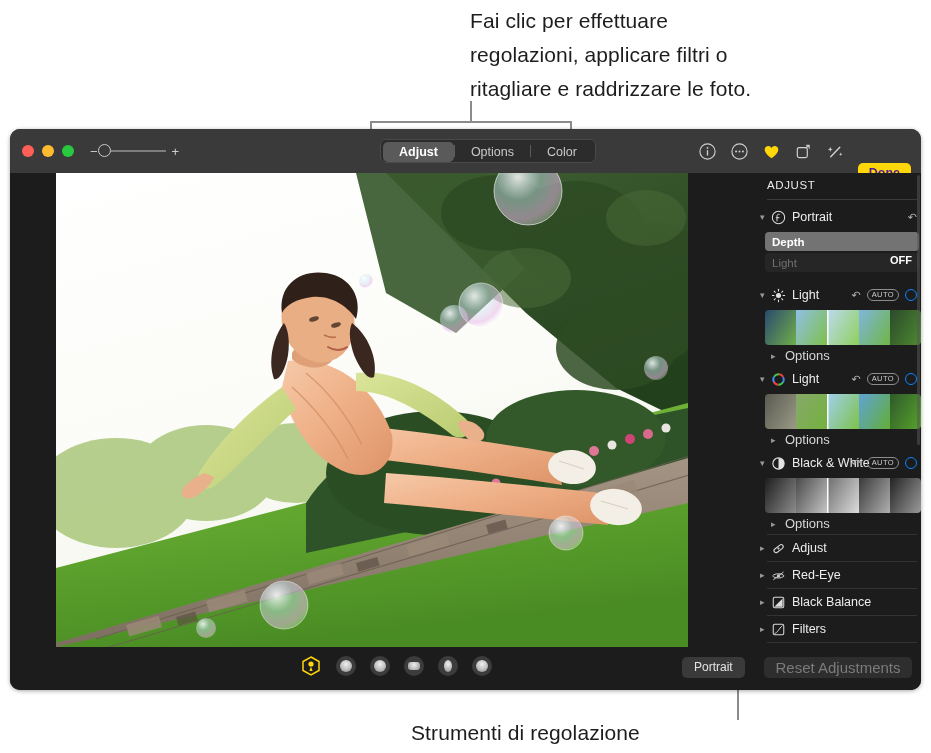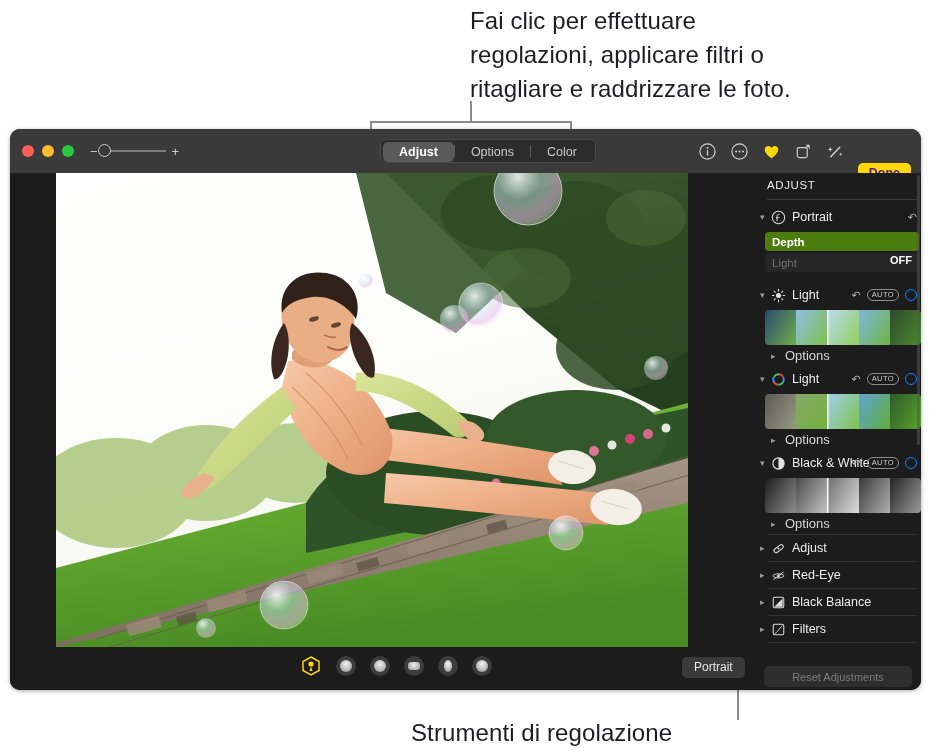--- a/index.html
+++ b/index.html
@@ -3,21 +3,21 @@
 <meta charset="utf-8">
 <style>
   html,body{margin:0;padding:0;}
   body{
     width:931px;height:753px;background:#ffffff;overflow:hidden;
     font-family:"Liberation Sans",sans-serif;position:relative;
   }
 
   
   .callout-text{
-    position:absolute;color:#1d1d1f;font-size:24px;line-height:34px;
+    position:absolute;color:#1d1d1f;font-size:21px;line-height:34px;
     letter-spacing:0.1px;white-space:pre-line;
   }
   #callout-top{left:470px;top:4px;width:420px;}
   #callout-bottom{left:411px;top:716px;}
 
   .leader{position:absolute;background:#8b8b8b;}
 
   
   #lead-top-stem{left:470px;top:101px;width:2px;height:22px;}
   #lead-top-h{left:370px;top:121px;width:202px;height:2px;}
@@ -103,22 +103,22 @@
   .fx.selected{
     background:transparent;width:22px;height:22px;
   }
   .fx.selected::after{display:none;}
 
   #portrait-btn{
     position:absolute;left:672px;top:10px;background:#3a3a3a;color:#e4e4e4;
     font-size:12px;border-radius:5px;padding:4px 12px;line-height:13px;
   }
   #reset-btn{
-    position:absolute;left:754px;top:19px;width:148px;height:21px;background:#2e2e2e;
-    color:#7b7b7b;font-size:11px;border-radius:5px;display:flex;align-items:center;
+    position:absolute;left:754px;top:10px;width:148px;height:21px;background:#2e2e2e;
+    color:#7b7b7b;font-size:15px;border-radius:5px;display:flex;align-items:center;
     justify-content:center;
   }
 
   
   #sidebar{
     position:absolute;left:739px;top:44px;width:172px;height:474px;
     background:#1c1c1c;overflow:hidden;
   }
   #adjust-title{
     position:absolute;left:18px;top:6px;color:#e8e8e8;font-size:11.5px;
@@ -158,21 +158,21 @@
   }
   .options-row .chev{font-size:9px;}
   .options-label{color:#d6d6d6;font-size:13px;margin-left:3px;}
 
   
   .prow{
     margin:2px 0 0 16px;width:154px;height:19px;border-radius:4px;
     display:flex;align-items:center;justify-content:space-between;
     padding:0 7px;box-sizing:border-box;font-size:11.5px;
   }
-  .prow.active{background:#4d7c0f;color:#ffffff;font-weight:bold;}
+  .prow.active{background:#737373;color:#ffffff;font-weight:bold;}
   .prow.dim{background:#262626;color:#707070;}
   .prow .val{font-weight:bold;font-size:11px;margin-top:36px;}
 
   #scroll-thumb{
     position:absolute;right:1px;top:2px;width:3px;height:270px;border-radius:2px;
     background:#555;opacity:.55;
   }
 </style>
 </head>
 <body>

